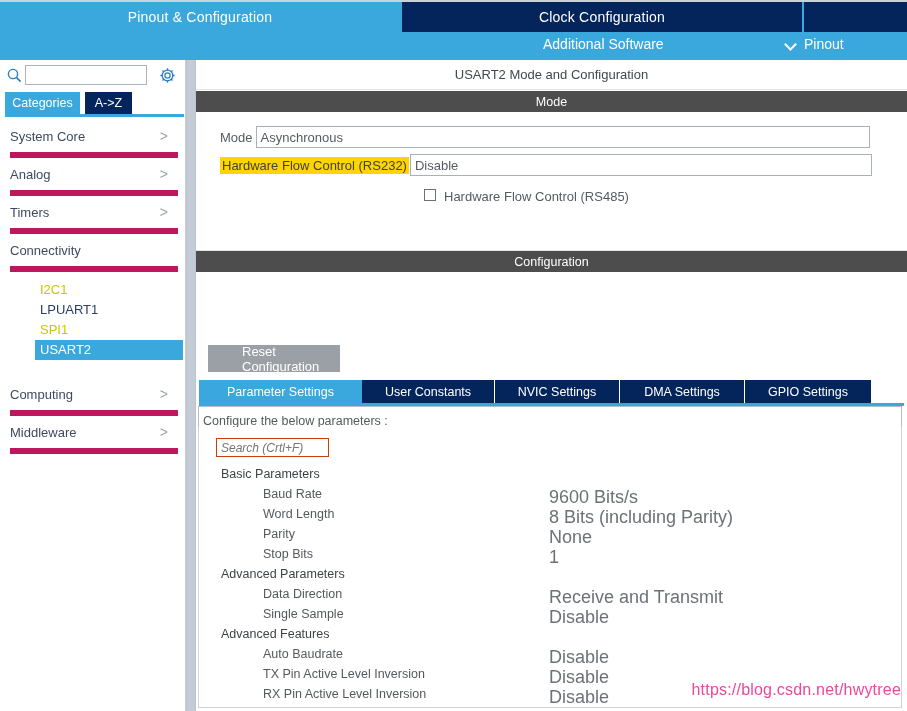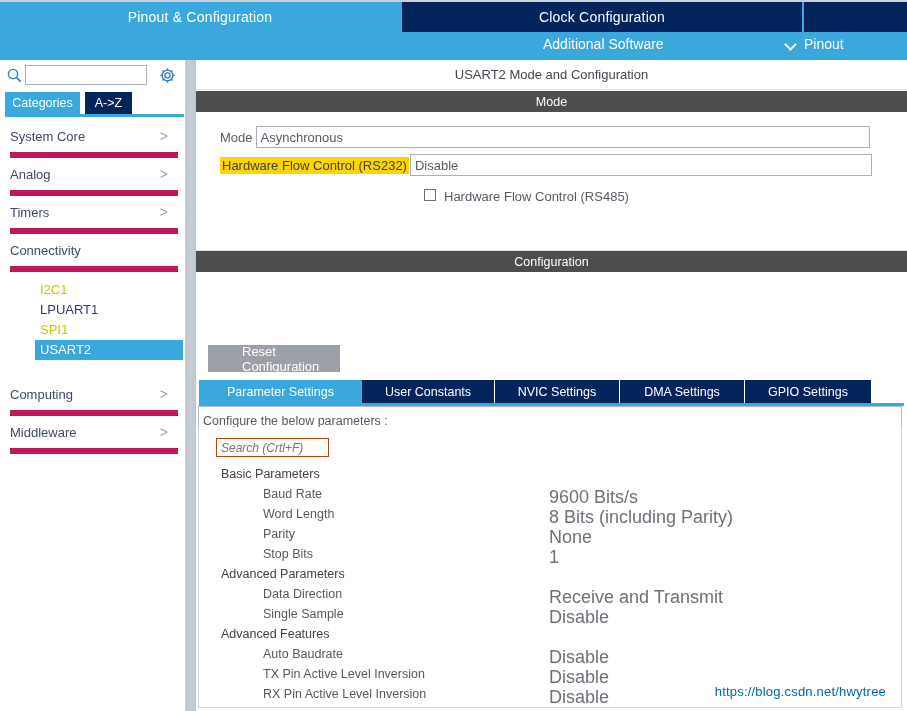--- a/index.html
+++ b/index.html
@@ -199,22 +199,22 @@
   .prow .pname{
     position:absolute; font-size:12.5px; color:#55595f; white-space:nowrap;
   }
   .prow.group .pname{ left:22px; color:#3f4349; }
   .prow.item  .pname{ left:64px; }
   .prow .pval{
     position:absolute; left:350px; font-size:18px; color:#6c7278; white-space:nowrap;
   }
 
   .watermark{
-    position:absolute; right:21px; bottom:12px;
-    font-size:13px; color:#0369a1; letter-spacing:.2px; white-space:nowrap;
+    position:absolute; right:6px; bottom:12px;
+    font-size:16px; color:#ec4899; letter-spacing:.2px; white-space:nowrap;
   }
 </style>
 </head>
 <body>
 
 <div id="app">
 
   <div class="topbar">
     <div class="top-hairline"></div>
     <div class="tab tab-pinout-config">

